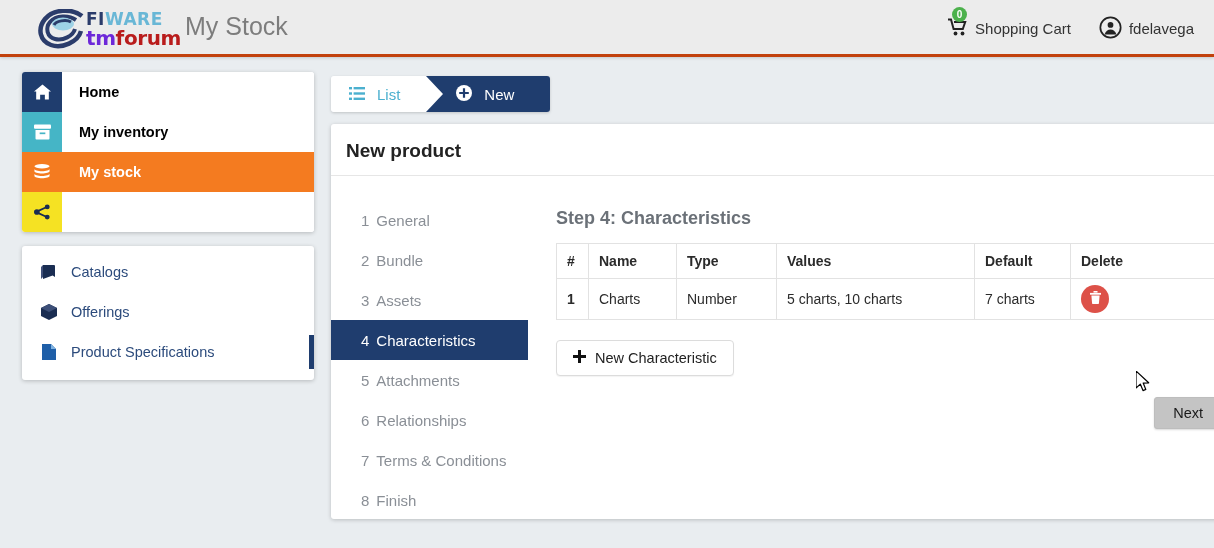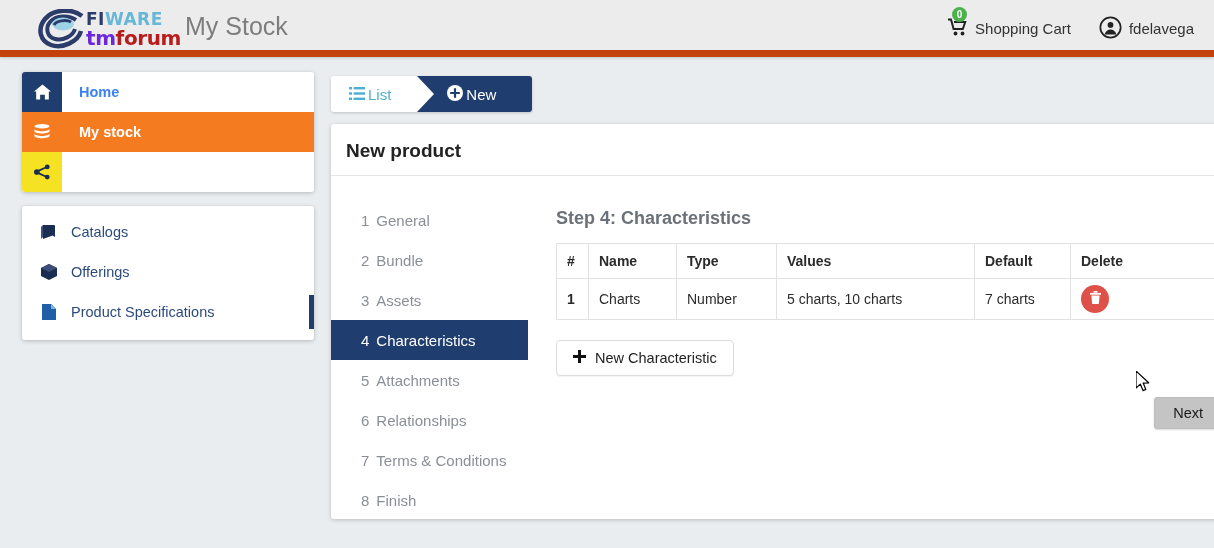--- a/index.html
+++ b/index.html
@@ -9,21 +9,21 @@
     background: #e9edf0;
     font-family: "Liberation Sans", sans-serif;
     overflow: hidden;
   }
 
   
   #topbar {
     position: absolute; left: 0; top: 0;
     width: 1214px; height: 57px;
     background: #ececec;
-    border-bottom: 7px solid #c2410c;
+    border-bottom: 3px solid #c2410c;
     box-shadow: 0 1px 3px rgba(0,0,0,0.16);
     z-index: 10;
   }
   #brand {
     position: absolute; left: 38px; top: 6px;
     display: flex; align-items: center; height: 46px;
   }
   .logo-wrap { display: flex; align-items: center; }
   .logo-text { margin-left: 2px; line-height: 1; }
   .logo-fiware {
@@ -73,21 +73,21 @@
   }
   .nav-item.active { background: #f47b20; }
   .nav-ico {
     width: 40px; flex: 0 0 40px;
     display: flex; align-items: center; justify-content: center;
     color: #fff;
   }
   .nav-label {
     display: flex; align-items: center;
     padding-left: 17px; font-size: 14.5px; font-weight: bold;
-    color: #3b82f6;
+    color: #000000;
   }
   .nav-item.active .nav-label { color: #fff; }
 
   #sub-panel {
     margin-top: 14px; border-radius: 3px; position: relative;
     padding: 6px 0 8px 0;
   }
   .sub-item {
     display: flex; align-items: center; height: 40px;
     padding-left: 18px; gap: 13px;
@@ -102,21 +102,21 @@
   }
 
   
   #crumbs {
     position: absolute; left: 331px; top: 76px;
     height: 36px; display: flex; align-items: stretch;
     box-shadow: 0 1px 3px rgba(0,0,0,0.18);
     border-radius: 3px; overflow: hidden;
   }
   .crumb {
-    display: flex; align-items: center; gap: 3px;
+    display: flex; align-items: center; gap: 12px;
     font-size: 15px; padding: 0 15px 0 18px; cursor: pointer;
     position: relative;
   }
   .crumb-list { background: #fff; color: #4bb0cf; padding-right: 26px; }
   .crumb-list::after {
     content: ""; position: absolute; right: -17px; top: 0;
     width: 0; height: 0;
     border-top: 18px solid transparent;
     border-bottom: 18px solid transparent;
     border-left: 17px solid #fff;
@@ -246,20 +246,30 @@
 
     <div class="nav-item">
       <div class="nav-ico" style="background:#1f3d6e">
         <svg width="17" height="16" viewBox="0 0 18 16">
             <path d="M9 0 0 7.5h2.3V16h4.2v-5h5v5h4.2V7.5H18z" fill="#fff"></path>
           </svg>
       </div>
       <div class="nav-label">Home</div>
     </div>
 
+    <div class="nav-item">
+      <div class="nav-ico" style="background:#45b5c6">
+        <svg width="17" height="16" viewBox="0 0 18 16">
+            <rect x="0" y="0" width="18" height="4.6" rx="1" fill="#fff"></rect>
+            <path d="M1.6 6h14.8v9a1 1 0 0 1-1 1H2.6a1 1 0 0 1-1-1z" fill="#fff"></path>
+            <rect x="6" y="8.5" width="6" height="1.8" fill="#45b5c6"></rect>
+          </svg>
+      </div>
+      <div class="nav-label">My inventory</div>
+    </div>
 
     <div class="nav-item active">
       <div class="nav-ico" style="background:#f47b20">
         <svg width="16" height="17" viewBox="0 0 16 18">
           <ellipse cx="8" cy="2.4" rx="8" ry="2.4" fill="#fff"></ellipse>
           <path d="M0 5.4c0 1.3 3.6 2.4 8 2.4s8-1.1 8-2.4v2.2c0 1.3-3.6 2.4-8 2.4S0 8.9 0 7.6z" fill="#fff"></path>
           <path d="M0 10.4c0 1.3 3.6 2.4 8 2.4s8-1.1 8-2.4v2.2c0 1.3-3.6 2.4-8 2.4S0 13.9 0 12.6z" fill="#fff"></path>
         </svg>
       </div>
       <div class="nav-label">My stock</div>

